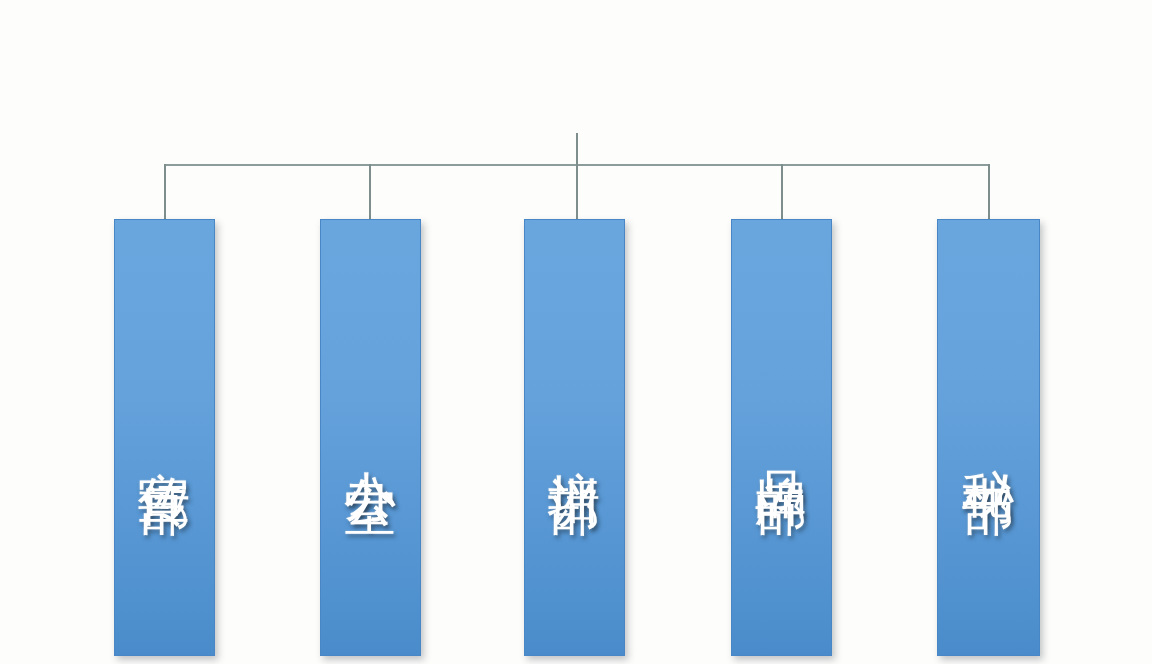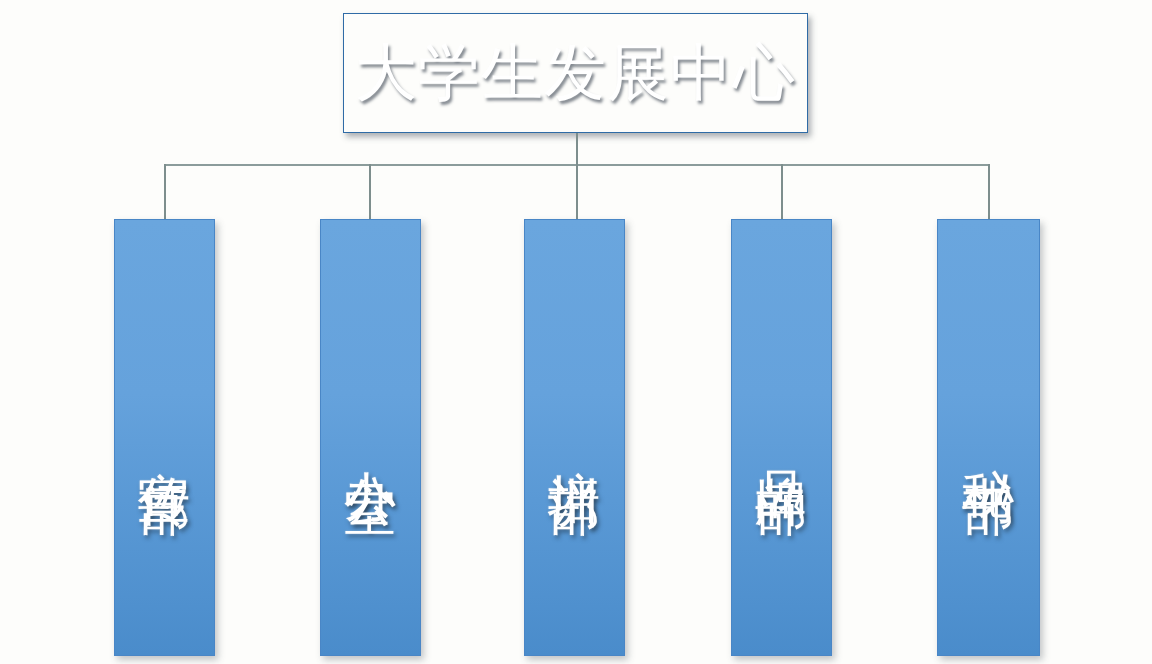--- a/index.html
+++ b/index.html
@@ -95,23 +95,20 @@
     text-shadow:
       2px 3px 4px rgba(30, 45, 60, 0.55),
       0 0 2px rgba(255, 255, 255, 0.45);
   }
 </style>
 </head>
 <body>
 
 <div id="org-chart">
 
-  <div class="root-node">
-    <span class="root-label">大学生发展中心</span>
-  </div>
 
   <div class="connector-stem"></div>
   <div class="connector-bus"></div>
 
   <div class="connector-drop" style="left:164px;"></div>
   <div class="connector-drop" style="left:369px;"></div>
   <div class="connector-drop" style="left:576px;"></div>
   <div class="connector-drop" style="left:781px;"></div>
   <div class="connector-drop" style="left:988px;"></div>
 

